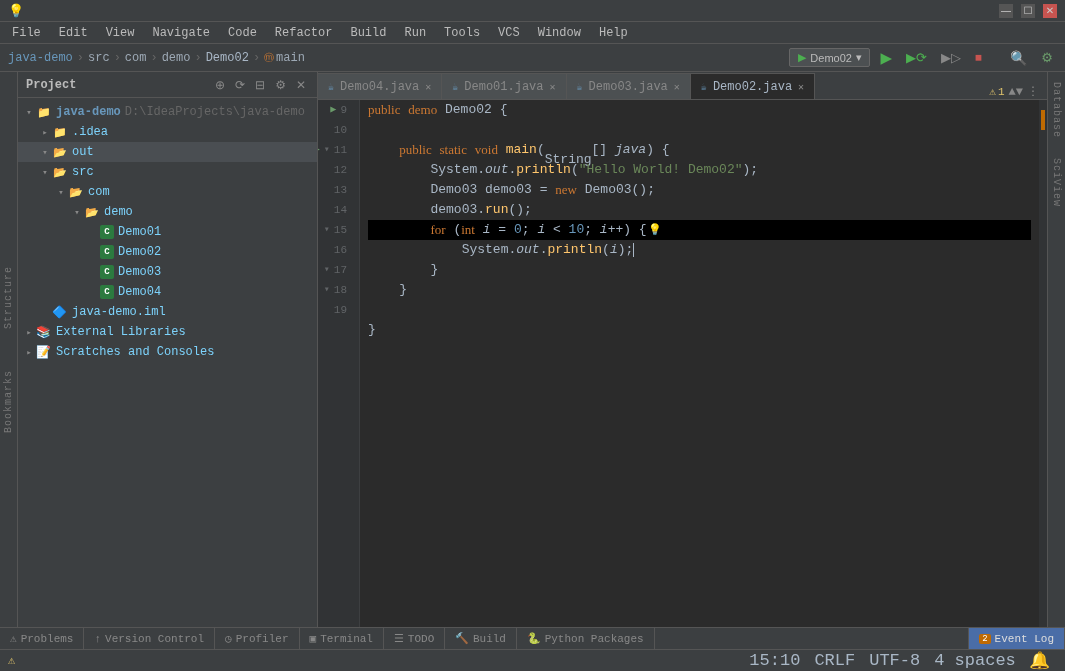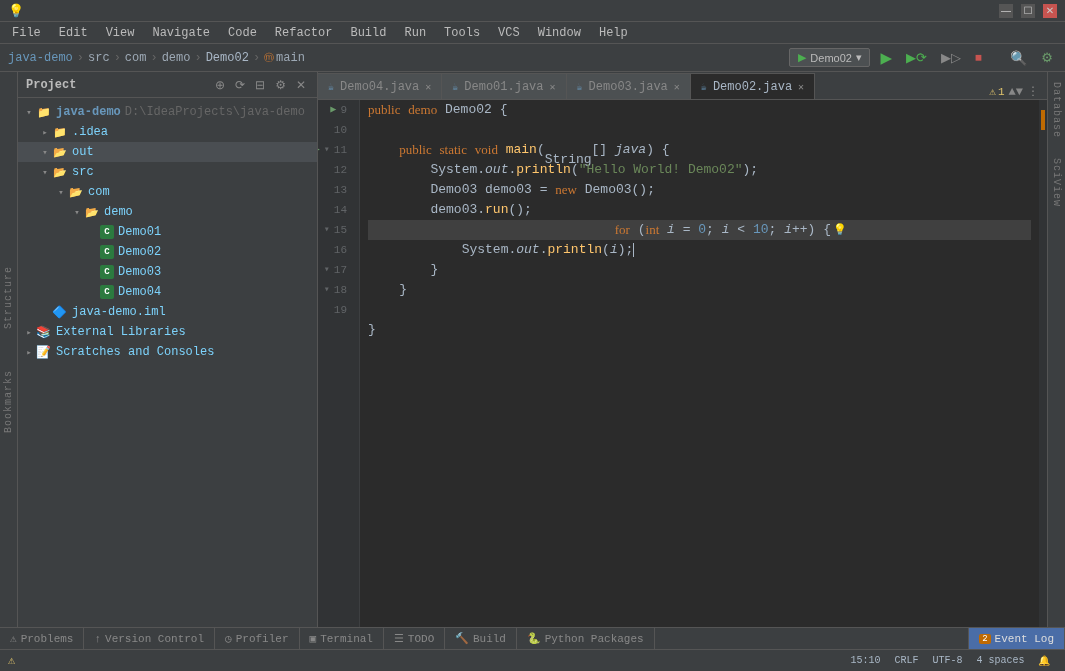--- a/index.html
+++ b/index.html
@@ -316,22 +316,21 @@
     .code-line {
       height: 20px;
       line-height: 20px;
       font-size: 13px;
       font-family: 'Consolas', 'Courier New', monospace;
       white-space: pre;
       display: flex;
       align-items: center;
     }
     .code-line.current-line {
-      background: #404040;
-      justify-content: center;
+      background: #000000;
     }
 
     
     .kw { color: #cc7832; font-family: Liberation Serif, serif; }
     .fn { color: #ffc66d; }
     .str { color: #6a8759; }
     .num { color: #6897bb; }
 
     
     .editor-scrollbar {
@@ -353,21 +352,21 @@
       background: #3c3f41;
       border-top: 1px solid #555;
       display: flex;
       align-items: center;
       padding: 0 8px;
       gap: 2px;
       flex-shrink: 0;
     }
     .status-item {
       padding: 0 6px;
-      font-size: 10px;
+      font-size: 17px;
       color: #a9b7c6;
       cursor: pointer;
       display: flex;
       align-items: center;
       gap: 4px;
       height: 100%;
     }
     .status-right {
       margin-left: auto;
       display: flex;

